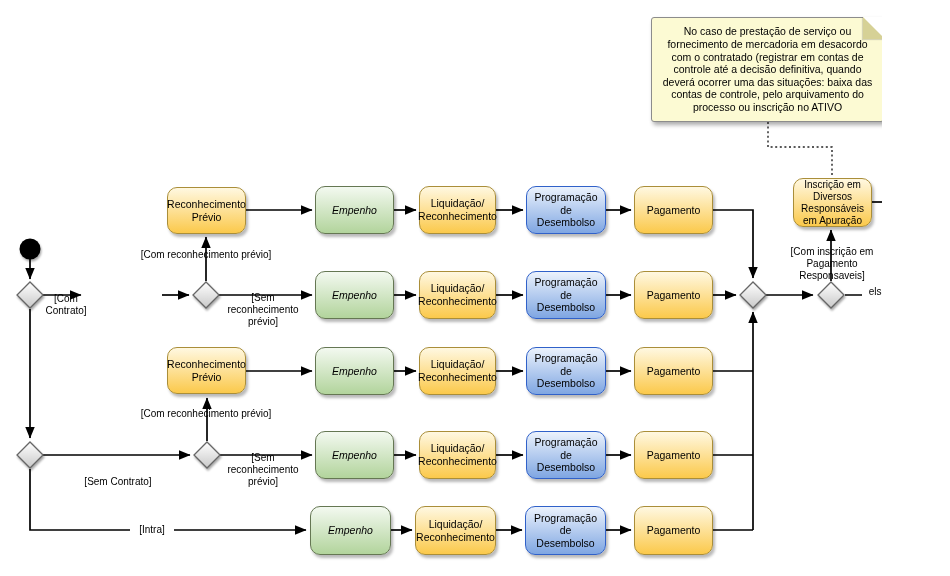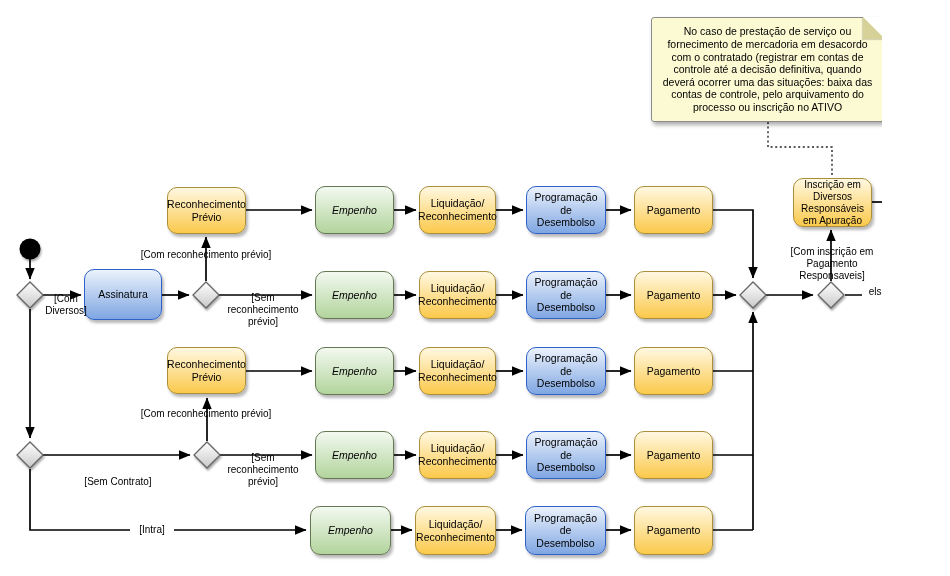--- a/index.html
+++ b/index.html
@@ -147,23 +147,20 @@
         <circle class="final-outer shape" cx="918" cy="295" r="11"></circle>
         <circle class="final-inner" cx="918" cy="295" r="6.2"></circle>
       </g>
     </g>
   </svg>
 
   <div class="note">
     <span>No caso de prestação de serviço ou fornecimento de mercadoria em desacordo com o contratado (registrar em contas de controle até a decisão definitiva, quando deverá ocorrer uma das situações: baixa das contas de controle, pelo arquivamento do processo ou inscrição no ATIVO</span>
   </div>
 
-  <div class="act blue" style="left:84px;top:269px;width:78px;height:51px">
-      <span>Assinatura</span>
-    </div>
 
   <div class="act yellow" style="left:167px;top:187px;width:79px;height:47px">
       <span>Reconhecimento Prévio</span>
     </div>
   <div class="act yellow" style="left:167px;top:347px;width:79px;height:47px">
       <span>Reconhecimento Prévio</span>
     </div>
 
   <div class="act green" style="left:315px;top:186px;width:79px;height:48px">
       <span>Empenho</span>
@@ -227,21 +224,21 @@
       <span>Programação de Desembolso</span>
     </div>
   <div class="act yellow" style="left:634px;top:506px;width:79px;height:49px">
       <span>Pagamento</span>
     </div>
 
   <div class="act yellow" style="left:793px;top:178px;width:79px;height:49px;font-size:10px">
       <span>Inscrição em Diversos Responsáveis em Apuração</span>
     </div>
 
-  <div class="elabel" style="left:38px;top:293px;width:56px">[Com Diversos]</div>
+  <div class="elabel" style="left:38px;top:293px;width:56px">[Com Contrato]</div>
   <div class="elabel nowrap" style="left:80px;top:476px;width:76px">[Sem Contrato]</div>
   <div class="elabel bg" style="left:130px;top:524px;width:40px">[Intra]</div>
   <div class="elabel nowrap" style="left:140px;top:249px;width:132px">[Com reconhecimento prévio]</div>
   <div class="elabel" style="left:215px;top:292px;width:96px">[Sem reconhecimento prévio]</div>
   <div class="elabel nowrap" style="left:140px;top:408px;width:132px">[Com reconhecimento prévio]</div>
   <div class="elabel" style="left:215px;top:452px;width:96px">[Sem reconhecimento prévio]</div>
   <div class="elabel" style="left:776px;top:246px;width:112px">[Com inscrição em Pagamento Responsaveis]</div>
   <div class="elabel bg" style="left:862px;top:286px;width:28px">else</div>
 
 </div>

